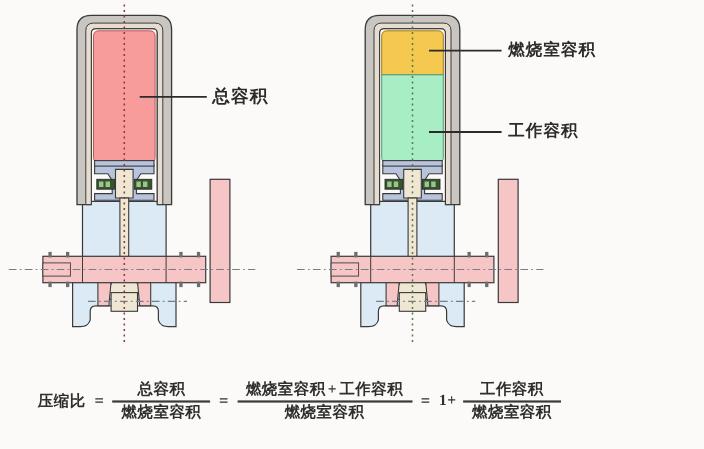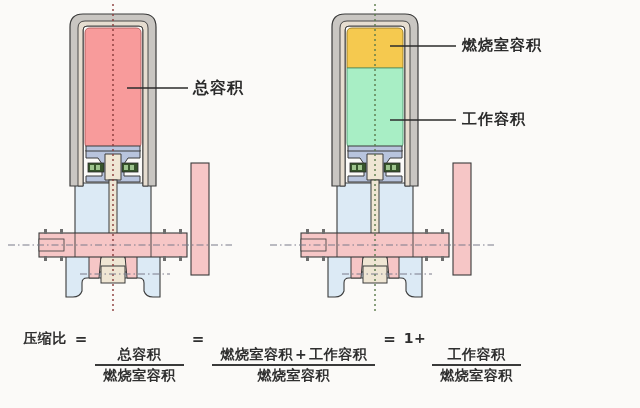--- a/index.html
+++ b/index.html
@@ -33,23 +33,25 @@
   #label-working    { left: 462px; top: 110px; font-size: 15px; }
 
   
   #formula {
     position: absolute;
     left: 0;
     top: 330px;
     width: 544px;
     height: 70px;
     display: flex;
+    align-items: center;
     justify-content: center;
     gap: 6px;
     color: #2f2f2f;
+    font-family: Liberation Serif, serif;
   }
   .f-term {
     font-size: 14px;
     font-weight: bold;
     letter-spacing: 0.5px;
     white-space: nowrap;
   }
   .f-op {
     font-size: 15px;
     font-weight: bold;

